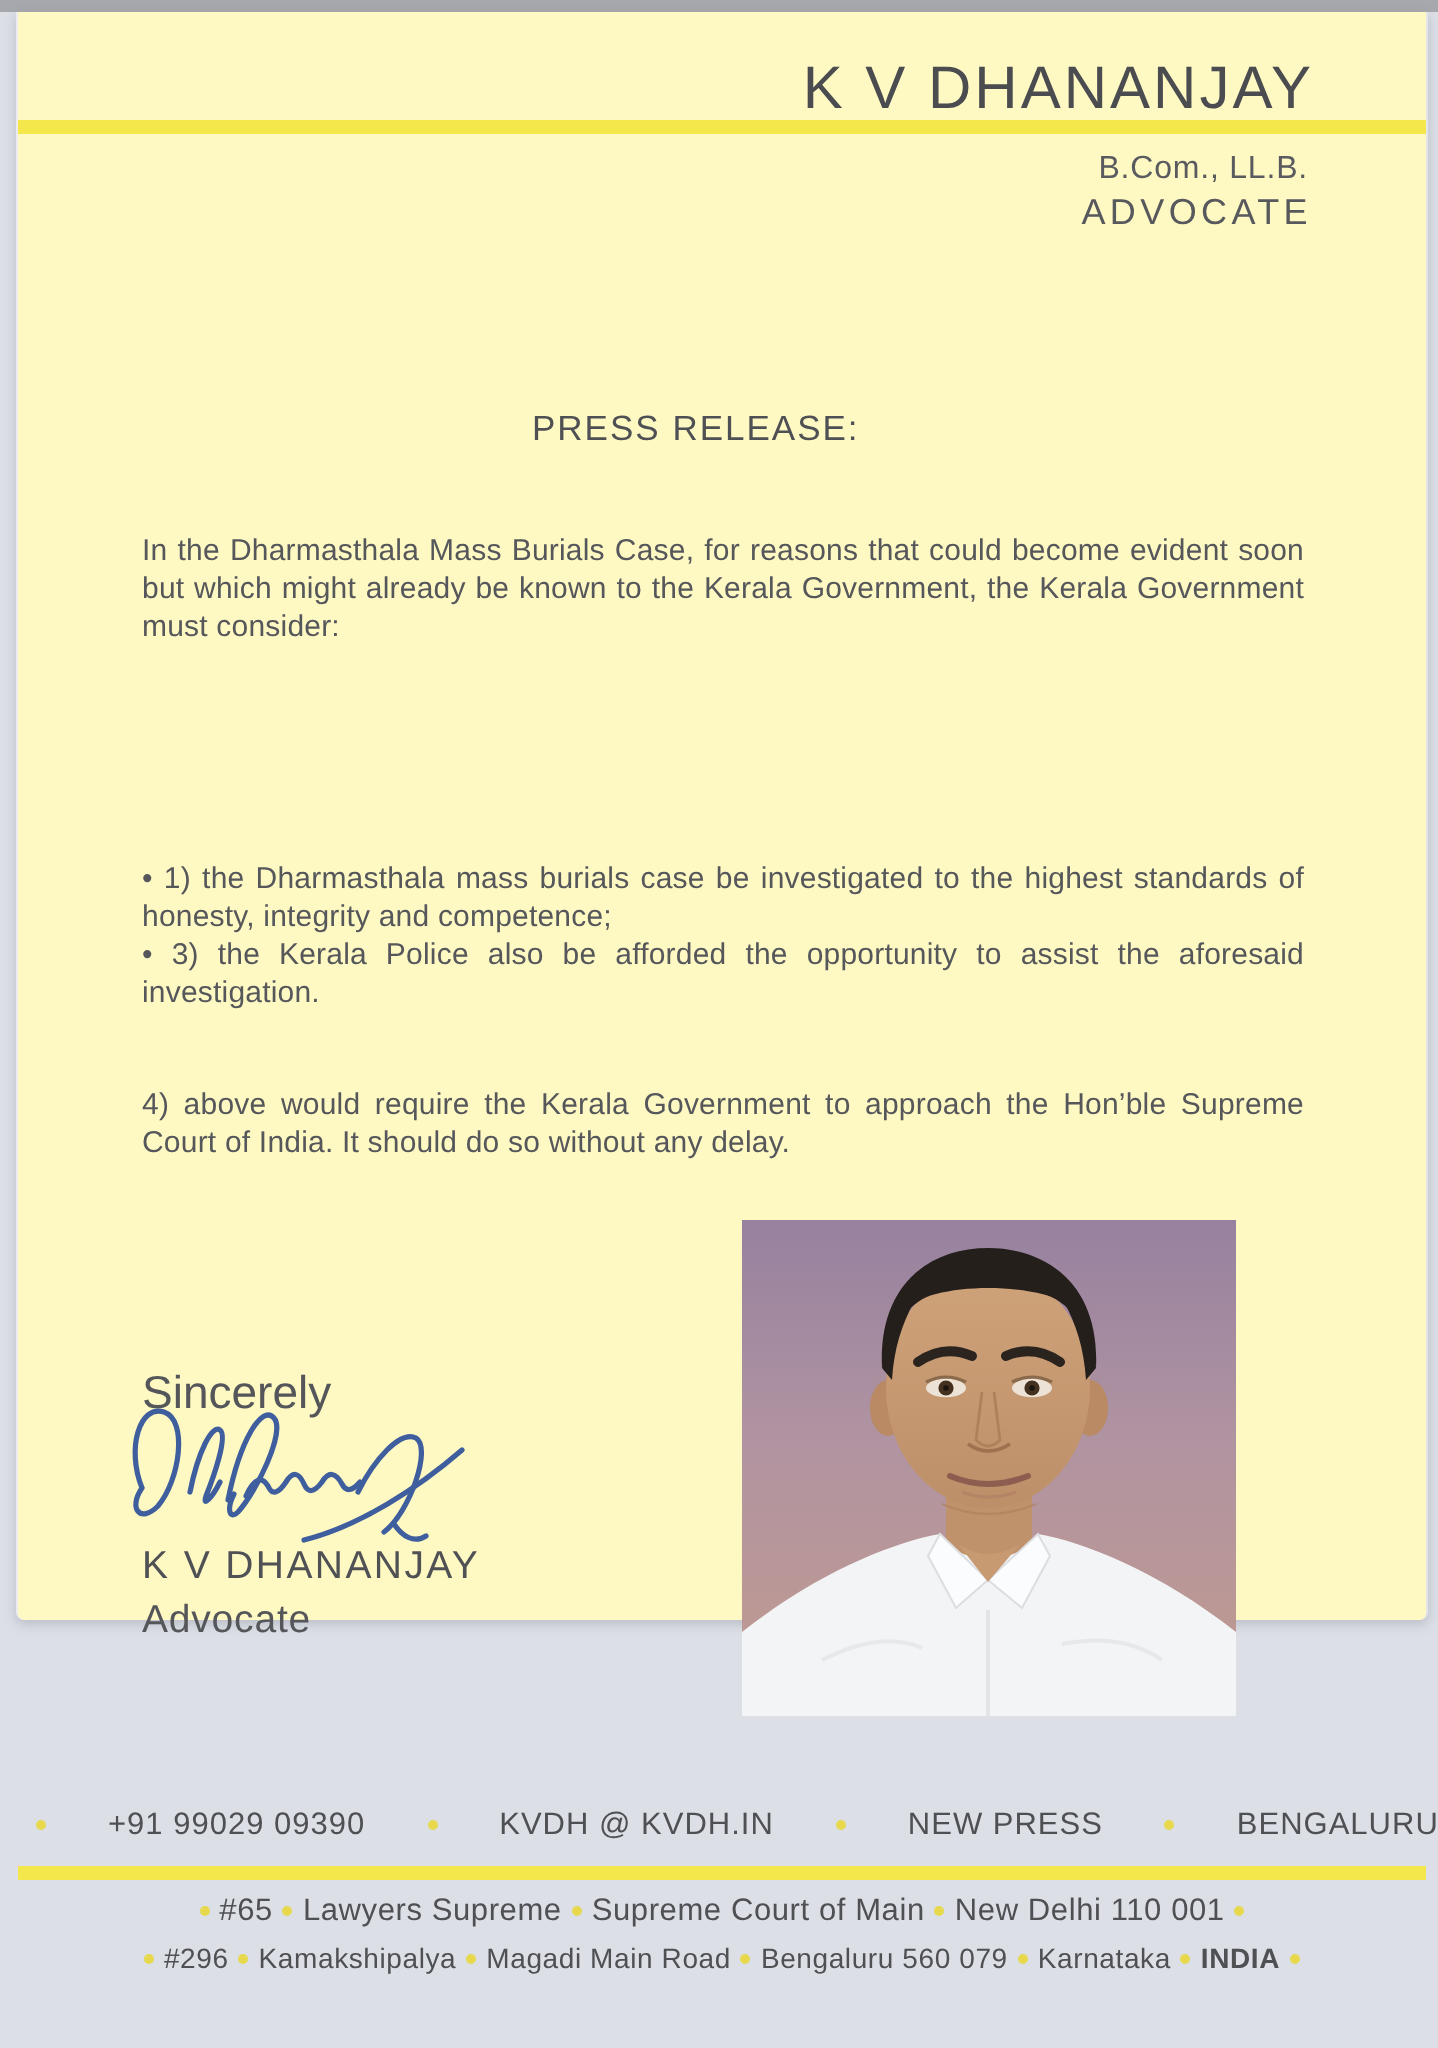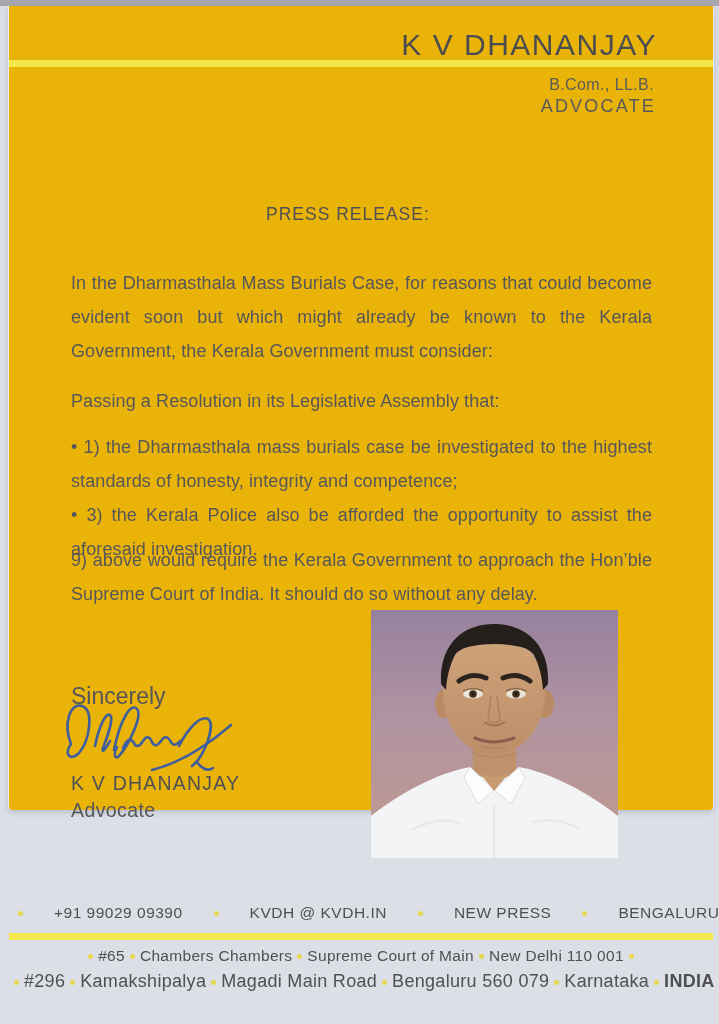--- a/index.html
+++ b/index.html
@@ -6,21 +6,21 @@
   body{
     width:719px;height:1024px;position:relative;overflow:hidden;
     background:#dcdfe6;
     font-family:"Liberation Sans", sans-serif;
   }
   .top-edge{
     position:absolute;left:0;top:0;width:719px;height:6px;background:#a6a8ad;
   }
   .page{
     position:absolute;left:8px;top:6px;width:704px;height:804px;
-    background:#eab308;
+    background:#fef9c3;
     border-left:1px solid #ececf0;
     border-right:1px solid #e4e5ea;
     box-shadow:0 2px 6px rgba(120,125,140,.35);
     border-radius:0 0 4px 4px;
   }
   .accent-line{
     position:absolute;left:0;width:704px;height:7px;background:#f3e74b;
   }
   .accent-line.top{top:54px;}
   .accent-line.footer{top:927px;}
@@ -41,21 +41,21 @@
   .date-line{
     position:absolute;top:132px;left:432px;
     font-size:20px;color:#505155;letter-spacing:.6px;white-space:nowrap;
   }
   .heading{
     position:absolute;top:198px;left:257px;
     font-size:17.5px;color:#4f5054;letter-spacing:1px;white-space:nowrap;text-align:center;
   }
   .bodytext{
     position:absolute;left:62px;width:581px;
-    font-size:18px;line-height:34px;color:#56575b;
+    font-size:15px;line-height:19px;color:#56575b;
     text-align:justify;letter-spacing:.1px;
   }
   .p1{top:260px;}
   .p2{top:378px;text-align:left;}
   .bullets{top:424px;}
   .p3{top:537px;}
 
   .closing{
     position:absolute;left:62px;top:677px;
     font-size:23px;color:#55565a;
@@ -74,21 +74,21 @@
   .photo{
     position:absolute;left:362px;top:604px;width:247px;height:248px;
     overflow:hidden;
   }
   .footer-line{
     position:absolute;left:0;width:704px;text-align:center;
     color:#4f5054;white-space:nowrap;
   }
   .f-contact{top:898px;font-size:15.5px;letter-spacing:.5px;}
   .f-addr1{top:941px;font-size:15.5px;letter-spacing:.3px;}
-  .f-addr2{top:965px;font-size:18px;letter-spacing:.3px;}
+  .f-addr2{top:965px;font-size:14px;letter-spacing:.3px;}
   .dot{
     display:inline-block;width:5px;height:5px;border-radius:50%;
     background:#e7d84e;vertical-align:2px;
   }
   .f-contact .dot{margin:0 9px;}
   .f-addr1 .dot,.f-addr2 .dot{margin:0 5px;}
   .f-item{display:inline-block;}
   .f-contact .f-item{margin:0 22px;}
   .bold{font-weight:bold;}
 </style>
@@ -100,26 +100,25 @@
 <div class="page">
 
   <div class="lh-name">K V DHANANJAY</div>
   <div class="accent-line top"></div>
   <div class="lh-quals">B.Com., LL.B.</div>
   <div class="lh-role">ADVOCATE</div>
 
   <div class="heading">PRESS RELEASE:</div>
 
   <div class="bodytext p1">In the Dharmasthala Mass Burials Case, for reasons that could become evident soon but which might already be known to the Kerala Government, the Kerala Government must consider:</div>
-  <div class="bodytext p2">Passing a Resolution in its Legislative Assembly that:</div>
   <div class="bodytext bullets">
     <div>• 1) the Dharmasthala mass burials case be investigated to the highest standards of honesty, integrity and competence;</div>
     <div>• 3) the Kerala Police also be afforded the opportunity to assist the aforesaid investigation.</div>
   </div>
-  <div class="bodytext p3">9) above would require the Kerala Government to approach the Hon’ble Supreme Court of India. It should do so without any delay.</div>
+  <div class="bodytext p3">4) above would require the Kerala Government to approach the Hon’ble Supreme Court of India. It should do so without any delay.</div>
 
   <div class="closing">Sincerely</div>
 
   <svg class="signature" viewBox="0 0 195 92">
     <g fill="none" stroke="#3f5e9e" stroke-width="2.6" stroke-linecap="round" stroke-linejoin="round">
       <path d="M12 48 C4 28 11 6 23 10 C35 14 31 44 20 57 C11 66 5 58 12 48"></path>
       <path d="M36 50 C40 30 47 16 51 19 C55 22 48 42 44 52 C42 58 47 53 51 45"></path>
       <path d="M55 54 C61 24 72 6 78 13 C84 20 69 50 60 60 C56 64 54 59 58 51"></path>
       <path d="M64 52 Q70 39 75 47 Q78 54 84 45 Q89 37 93 46 Q96 53 102 45 Q107 37 112 46 Q115 52 121 45"></path>
       <path d="M120 50 C128 34 141 19 149 23 C157 28 146 60 133 70"></path>
@@ -187,20 +186,20 @@
     </svg>
   </div>
 
   <div class="footer-line f-contact">
     <span class="dot"></span><span class="f-item">+91 99029 09390</span><span class="dot"></span><span class="f-item">KVDH @ KVDH.IN</span><span class="dot"></span><span class="f-item">NEW PRESS</span><span class="dot"></span><span class="f-item">BENGALURU</span><span class="dot"></span>
   </div>
 
   <div class="accent-line footer"></div>
 
   <div class="footer-line f-addr1">
-    <span class="dot"></span><span class="f-item">#65</span><span class="dot"></span><span class="f-item">Chambers Chambers</span><span class="dot"></span><span class="f-item">Supreme Court of Main</span><span class="dot"></span><span class="f-item">New Delhi 110 001</span><span class="dot"></span>
+    <span class="dot"></span><span class="f-item">#65</span><span class="dot"></span><span class="f-item">Lawyers Supreme</span><span class="dot"></span><span class="f-item">Supreme Court of Main</span><span class="dot"></span><span class="f-item">New Delhi 110 001</span><span class="dot"></span>
   </div>
 
   <div class="footer-line f-addr2">
     <span class="dot"></span><span class="f-item">#296</span><span class="dot"></span><span class="f-item">Kamakshipalya</span><span class="dot"></span><span class="f-item">Magadi Main Road</span><span class="dot"></span><span class="f-item">Bengaluru 560 079</span><span class="dot"></span><span class="f-item">Karnataka</span><span class="dot"></span><span class="f-item bold">INDIA</span><span class="dot"></span>
   </div>
 
 </div>
 
 </body></html>

